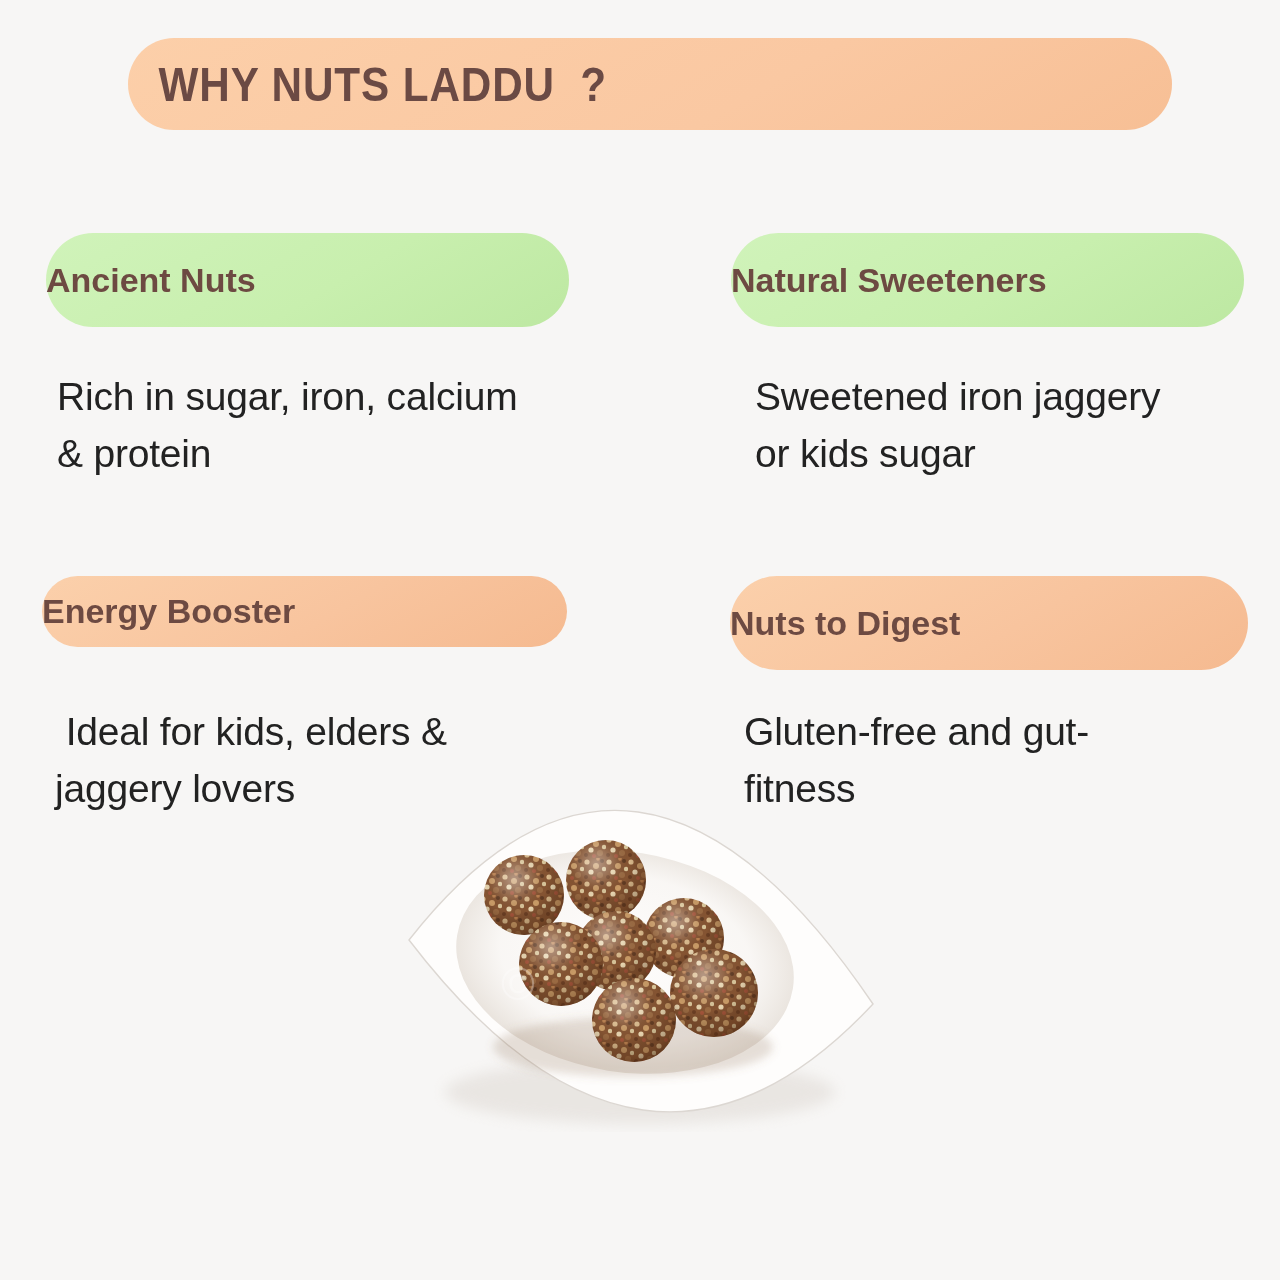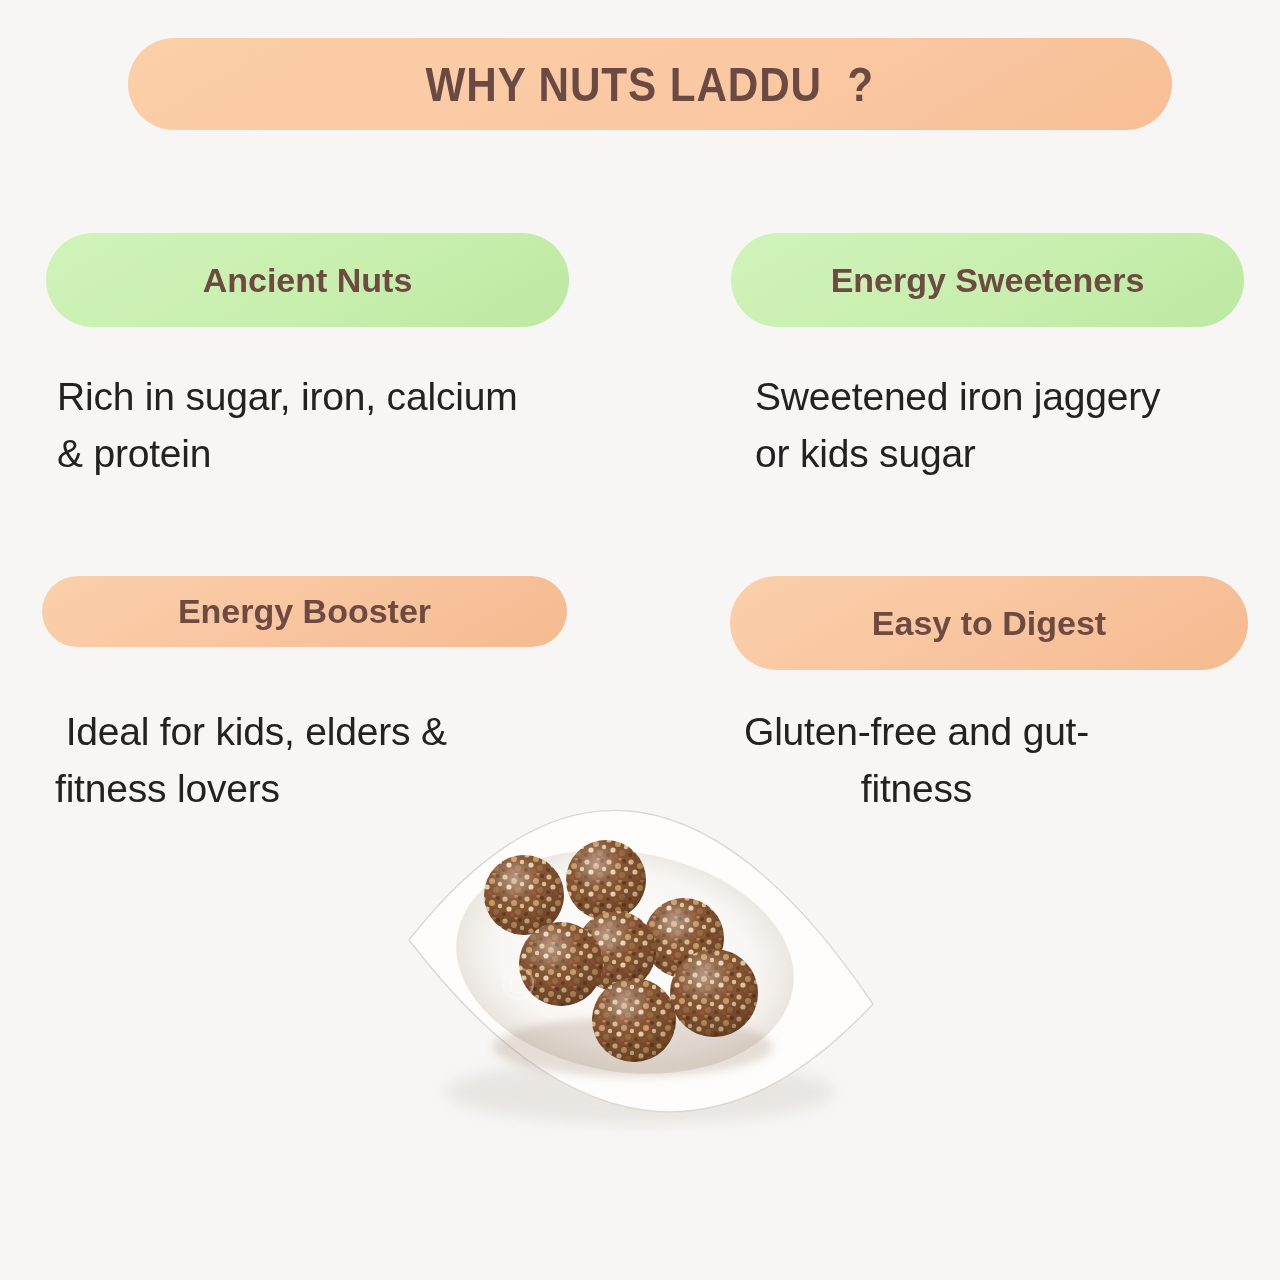--- a/index.html
+++ b/index.html
@@ -2,21 +2,21 @@
 <html><head>
 <meta charset="utf-8">
 <style>
   html,body { margin:0; padding:0; background:#f7f6f5; }
   .canvas {
     position:relative; width:1280px; height:1280px;
     background:#f7f6f5; overflow:hidden;
     font-family:"Liberation Sans", sans-serif;
   }
   .pill {
-    position:absolute; display:flex; align-items:center; justify-content:center;
+    position:absolute; display:flex; align-items:center; 
     border-radius:47px; font-weight:bold; color:#6d4a42;
   }
   .pill.green  { background:linear-gradient(150deg,#d0f3ba 0%,#c8efae 55%,#bde8a2 100%); }
   .pill.peach  { background:linear-gradient(150deg,#fbd0ab 0%,#f8c49e 55%,#f5ba90 100%); }
   .title-pill {
     left:128px; top:38px; width:1044px; height:92px; border-radius:46px;
     background:linear-gradient(150deg,#fccfa9 0%,#fac8a2 60%,#f7bf95 100%);
     font-size:48px; font-weight:bold; color:#6b4a44; letter-spacing:1px;
   }
   .title-pill .title-text { display:inline-block; transform:scaleX(.88); white-space:pre; }
@@ -25,50 +25,50 @@
     position:absolute; margin:0; font-size:39px; line-height:57px;
     color:#222222; letter-spacing:-0.2px; white-space:pre-wrap;
   }
   #pill-ancient { left:46px;  top:233px; width:523px; height:94px; }
   #desc-ancient { left:57px;  top:368px; }
   #pill-natural { left:731px; top:233px; width:513px; height:94px; }
   #desc-natural { left:755px; top:368px; }
   #pill-energy  { left:42px;  top:576px; width:525px; height:71px; }
   #desc-energy  { left:55px;  top:703px; }
   #pill-easy    { left:730px; top:576px; width:518px; height:94px; }
-  #desc-easy    { left:744px; top:703px;text-align:center; }
+  #desc-easy    { left:744px; top:703px; }
   figure.photo { position:absolute; left:395px; top:792px; width:500px; height:340px; margin:0; }
   figure.photo svg { display:block; width:100%; height:100%; }
 </style>
 </head>
 <body>
 
 <div class="canvas">
 
   <div class="pill title-pill">
     <span class="title-text">WHY NUTS LADDU  ?</span>
   </div>
 
   <div class="pill green benefit-label" id="pill-ancient">
     <span>Ancient Nuts</span>
   </div>
   <p class="desc" id="desc-ancient"><span>Rich in sugar, iron, calcium</span><br><span>&amp; protein</span></p>
 
   <div class="pill green benefit-label" id="pill-natural">
-    <span>Energy Sweeteners</span>
+    <span>Natural Sweeteners</span>
   </div>
   <p class="desc" id="desc-natural"><span>Sweetened iron jaggery</span><br><span>or kids sugar</span></p>
 
   <div class="pill peach benefit-label" id="pill-energy">
     <span>Energy Booster</span>
   </div>
-  <p class="desc" id="desc-energy"><span> Ideal for kids, elders &amp;</span><br><span>fitness lovers</span></p>
+  <p class="desc" id="desc-energy"><span> Ideal for kids, elders &amp;</span><br><span>jaggery lovers</span></p>
 
   <div class="pill peach benefit-label" id="pill-easy">
-    <span>Easy to Digest</span>
+    <span>Nuts to Digest</span>
   </div>
   <p class="desc" id="desc-easy"><span>Gluten-free and gut-</span><br><span>fitness</span></p>
 
   <figure class="photo">
     <svg viewBox="0 0 500 340" xmlns="http://www.w3.org/2000/svg">
       <defs>
         <filter id="soft" x="-40%" y="-40%" width="180%" height="180%">
           <feGaussianBlur stdDeviation="7"></feGaussianBlur>
         </filter>
         <filter id="soft2" x="-60%" y="-60%" width="220%" height="220%">

